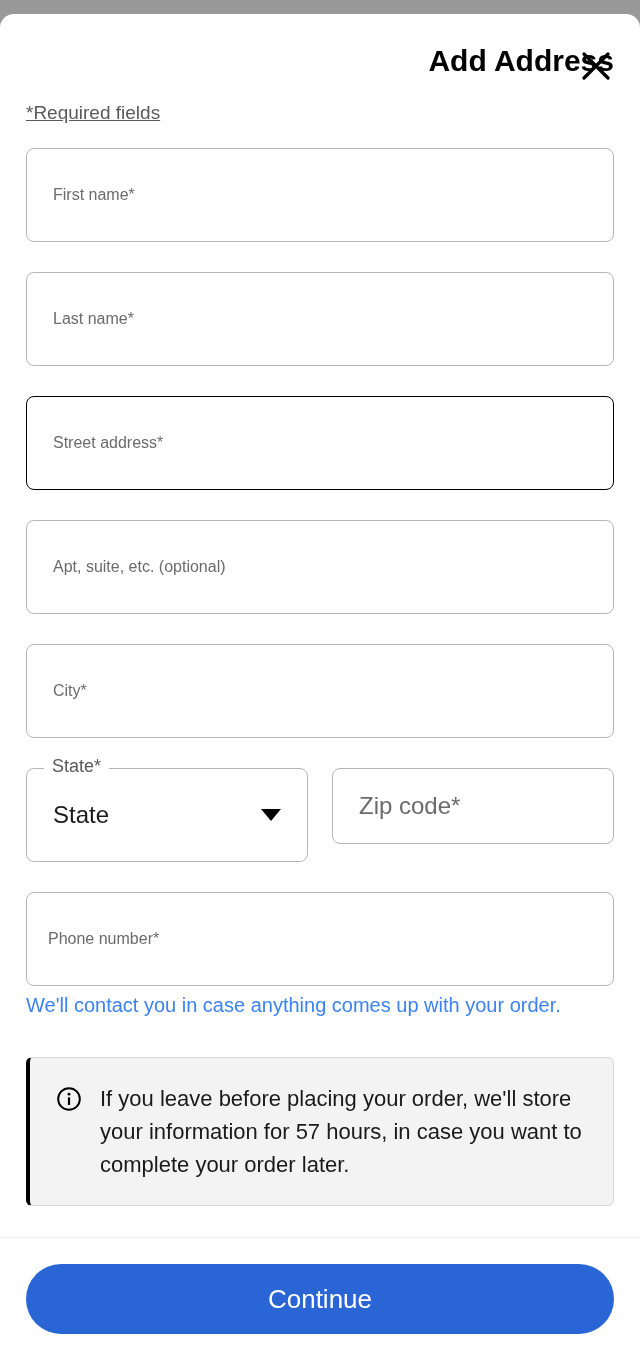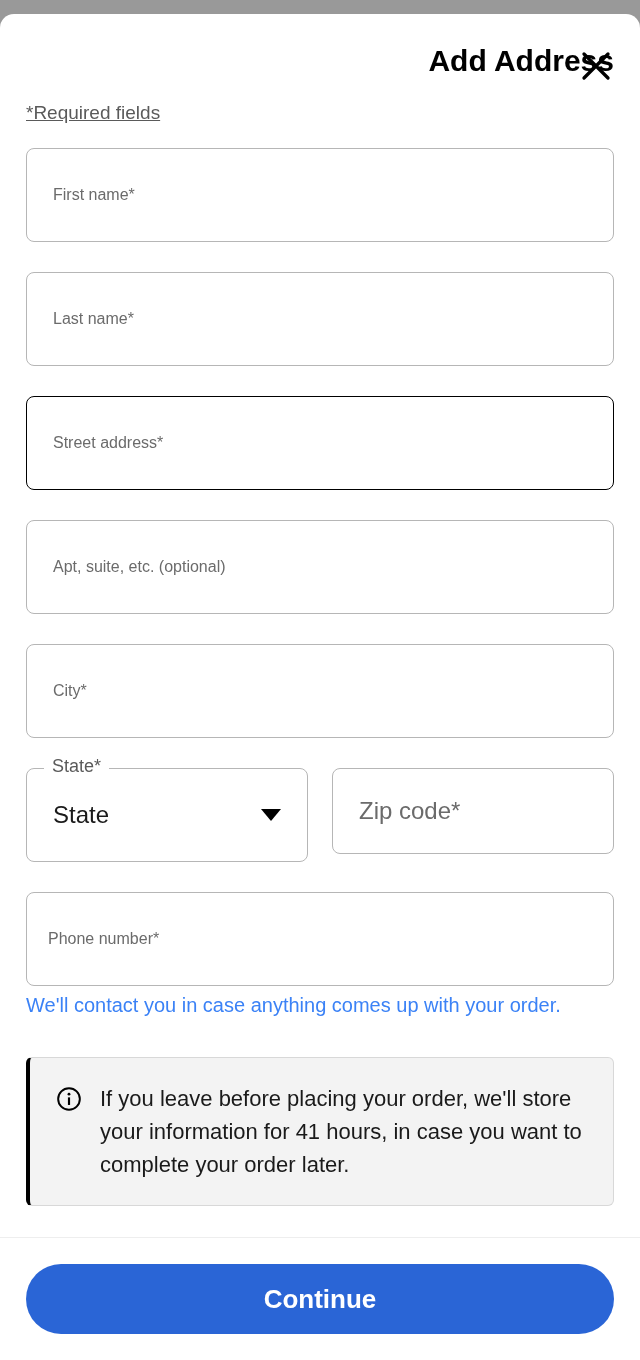--- a/index.html
+++ b/index.html
@@ -118,21 +118,21 @@
       border-left: 10px solid transparent;
       border-right: 10px solid transparent;
       border-top: 12px solid #000;
     }
     .zip-wrap {
       flex: 1;
       min-width: 0;
     }
     .zip {
       width: 100%;
-      height: 86px;
+      height: 76px;
       border: 1px solid #b6b6b6;
       border-radius: 8px;
       padding: 0 26px;
       font-size: 24px;
       color: #333;
       background: #fff;
       outline: none;
     }
     .zip::placeholder {
       color: #6b6b6b;
@@ -173,21 +173,21 @@
       padding: 26px 26px 26px 26px;
       background: #fff;
       border-top: 1px solid #eee;
     }
     .continue-btn {
       width: 100%;
       height: 70px;
       background: #2a65d6;
       color: #fff;
       font-size: 26px;
-      font-weight: 700;
+      font-weight: 400;
       border: none;
       border-radius: 60px;
       cursor: pointer;
     }
   </style>
 </head>
 <body>
 
 <div class="modal">
 
@@ -229,21 +229,21 @@
     <input class="field phone-field" type="tel" placeholder="Phone number*" style="">
 
     <div class="helper">We'll contact you in case anything comes up with your order.</div>
 
     <div class="info-banner">
       <svg class="info-icon" viewBox="0 0 24 24">
         <circle cx="12" cy="12" r="10" stroke="#000" stroke-width="1.8" fill="none"></circle>
         <circle cx="12" cy="7.5" r="1.3" fill="#000"></circle>
         <rect x="11" y="10.5" width="2" height="7" fill="#000"></rect>
       </svg>
-      <div>If you leave before placing your order, we'll store your information for 41 hours, in case you want to complete your order later.</div>
+      <div>If you leave before placing your order, we'll store your information for 57 hours, in case you want to complete your order later.</div>
     </div>
   </div>
 
   <div class="footer">
     <button class="continue-btn">
       <span>Continue</span>
     </button>
   </div>
 
 </div>

